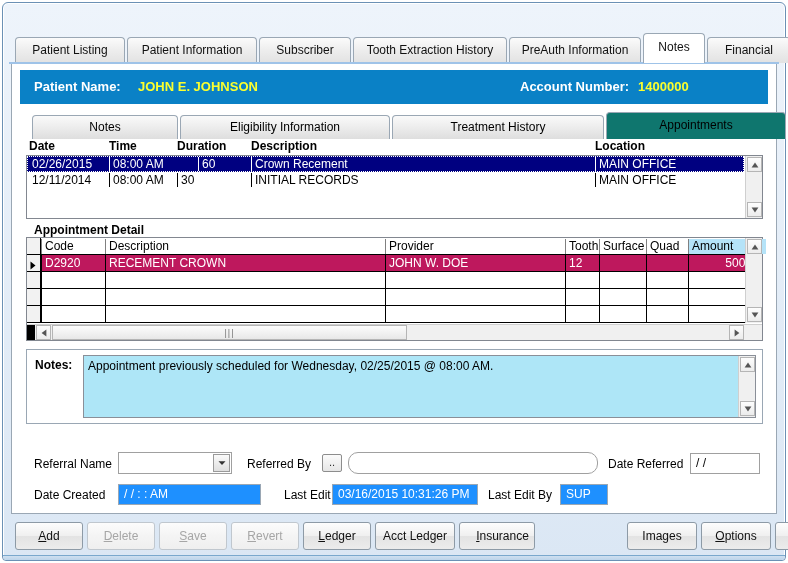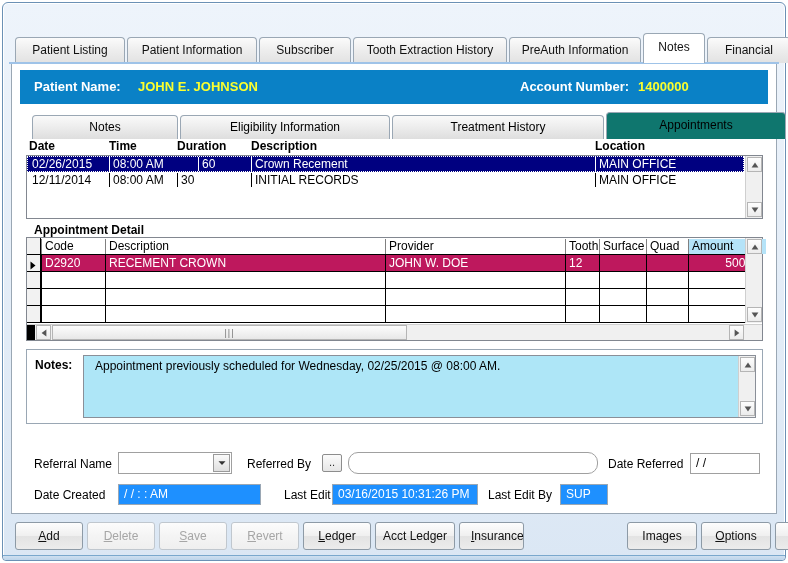--- a/index.html
+++ b/index.html
@@ -247,21 +247,21 @@
     position: absolute; left: 14px; top: 285px; right: 13px; height: 75px;
     border: 1px solid #9aa7b4; background: #fff; box-sizing: border-box;
   }
   .notes-label { position: absolute; left: 8px; top: 8px; font-weight: bold; font-size: 12px; }
   .notes-area {
     position: absolute; left: 56px; top: 5px; right: 6px; bottom: 5px;
     background: #aee6f7;
     border: 1px solid #8a8f98;
     box-sizing: border-box;
   }
-  .notes-text { position: absolute; left: 11px; top: 3px; right: 20px; font-size: 12px; line-height: 15px; }
+  .notes-text { position: absolute; left: 4px; top: 3px; right: 20px; font-size: 12px; line-height: 15px; }
   .notes-area .vsb { background: #f0f0f0; }
 
   
   .formrow { position: absolute; left: 0; right: 0; }
   .flabel { position: absolute; font-size: 12px; color: #000; }
   .finput {
     position: absolute;
     border: 1px solid #a0a0a0;
     background: #fff;
     box-sizing: border-box;
@@ -527,19 +527,19 @@
 
   </div>
 
   <div class="btnbar">
       <div class="btn" style="left: 4px; width: 68px;"><span><u>A</u>dd</span></div>
       <div class="btn disabled" style="left: 76px; width: 68px;"><span><u>D</u>elete</span></div>
       <div class="btn disabled" style="left: 148px; width: 68px;"><span><u>S</u>ave</span></div>
       <div class="btn disabled" style="left: 220px; width: 68px;"><span><u>R</u>evert</span></div>
       <div class="btn" style="left: 292px; width: 68px;"><span><u>L</u>edger</span></div>
       <div class="btn" style="left: 364px; width: 80px;"><span>Acct Ledger</span></div>
-      <div class="btn" style="left: 448px; width: 65px; padding-left: 11px;"><span><u>I</u>nsurance</span></div>
+      <div class="btn" style="left: 448px; width: 76px; padding-left: 11px;"><span><u>I</u>nsurance</span></div>
       <div class="btn" style="left: 616px; width: 70px;"><span>Ima<u>g</u>es</span></div>
       <div class="btn" style="left: 690px; width: 70px;"><span><u>O</u>ptions</span></div>
       <div class="btn" style="left: 764px; width: 70px;"></div>
     </div>
   <div class="statusline"></div>
 </div>
 
 </body></html>

